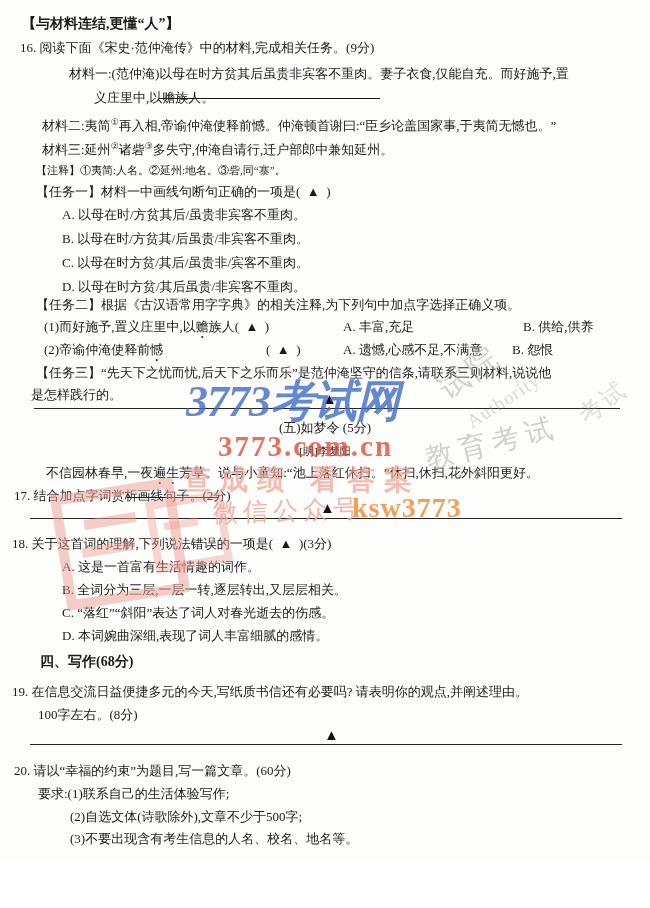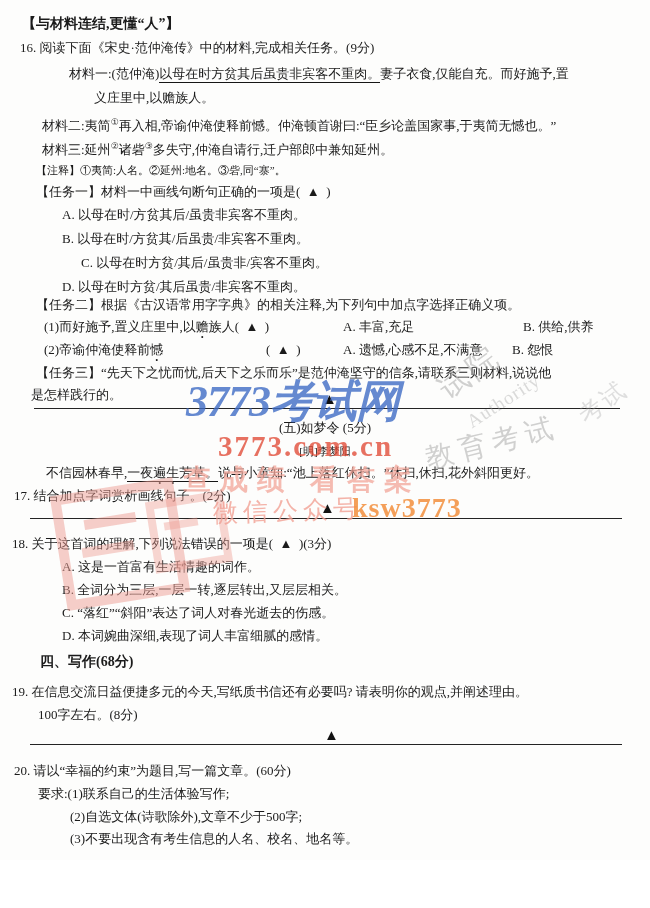--- a/index.html
+++ b/index.html
@@ -2,21 +2,21 @@
 <html><head>
 <meta charset="utf-8">
 <style>
   html,body{margin:0;padding:0;}
   body{background:#ffffff;font-family:"Liberation Serif","DejaVu Serif",serif;}
   .page{position:relative;width:650px;height:860px;background:#fdfdfc;overflow:hidden;color:#1c1c1c;}
   .ln{position:absolute;white-space:pre;font-size:13px;line-height:16px;color:#1b1b1b;z-index:2;}
   .bold{font-weight:bold;}
   .small{font-size:11px;}
   .center{left:0;width:650px;text-align:center;}
-  .ul{border-bottom:1.2px solid #161616;padding-bottom:1px;}
+  .ul{border-bottom:1.2px solid #161616;padding-bottom:17px;}
   .dt{position:relative;display:inline-block;}
   .dt::after{content:"·";position:absolute;left:50%;transform:translateX(-50%);bottom:-10px;font-weight:bold;font-size:12px;color:#161616;}
   .sup{font-size:9px;vertical-align:5px;}
   .rule{position:absolute;border-top:1.6px solid #242424;z-index:2;}
   .tri{position:absolute;font-size:15px;color:#111;z-index:2;line-height:15px;}
   
   .wm{position:absolute;pointer-events:none;white-space:pre;z-index:3;}
   .wm-blue{left:186px;top:372px;font-size:44px;font-weight:bold;font-style:italic;letter-spacing:-1px;color:rgba(62,108,196,0.80);}
   .wm-url{left:218px;top:430px;font-size:29px;font-weight:bold;letter-spacing:2px;color:rgba(224,73,52,0.78);}
   .wm-slogan{left:183px;top:461px;font-size:28px;font-weight:bold;letter-spacing:9px;color:rgba(241,164,152,0.75);}
@@ -48,21 +48,21 @@
 
   <div class="ln" style="top:114px;left:42px;"><span>材料二:夷简</span><span class="sup">①</span><span>再入相,帝谕仲淹使释前憾。仲淹顿首谢曰:“臣乡论盖国家事,于夷简无憾也。”</span></div>
 
   <div class="ln" style="top:138px;left:42px;"><span>材料三:延州</span><span class="sup">②</span><span>诸砦</span><span class="sup">③</span><span>多失守,仲淹自请行,迁户部郎中兼知延州。</span></div>
 
   <div class="ln small" style="top:162px;left:36px;">【注释】①夷简:人名。②延州:地名。③砦,同“寨”。</div>
 
   <div class="ln" style="top:184px;left:36px;">【任务一】材料一中画线句断句正确的一项是(  ▲  )</div>
   <div class="ln" style="top:207px;left:62px;">A. 以母在时/方贫其后/虽贵非宾客不重肉。</div>
   <div class="ln" style="top:231px;left:62px;">B. 以母在时/方贫其/后虽贵/非宾客不重肉。</div>
-  <div class="ln" style="top:255px;left:62px;margin-left:19px;">C. 以母在时方贫/其后/虽贵非/宾客不重肉。</div>
+  <div class="ln" style="top:255px;left:62px;">C. 以母在时方贫/其后/虽贵非/宾客不重肉。</div>
   <div class="ln" style="top:279px;left:62px;">D. 以母在时方贫/其后虽贵/非宾客不重肉。</div>
 
   <div class="ln" style="top:297px;left:36px;">【任务二】根据《古汉语常用字字典》的相关注释,为下列句中加点字选择正确义项。</div>
 
   <div class="ln" style="top:319px;left:44px;"><span>(1)而好施予,置义庄里中,以</span><span class="dt">赡</span><span>族人(  ▲  )</span></div>
   <div class="ln" style="top:319px;left:343px;">A. 丰富,充足</div>
   <div class="ln" style="top:319px;left:523px;">B. 供给,供养</div>
 
   <div class="ln" style="top:342px;left:44px;"><span>(2)帝谕仲淹使释前</span><span class="dt">憾</span></div>
   <div class="ln" style="top:342px;left:266px;">(  ▲  )</div>

